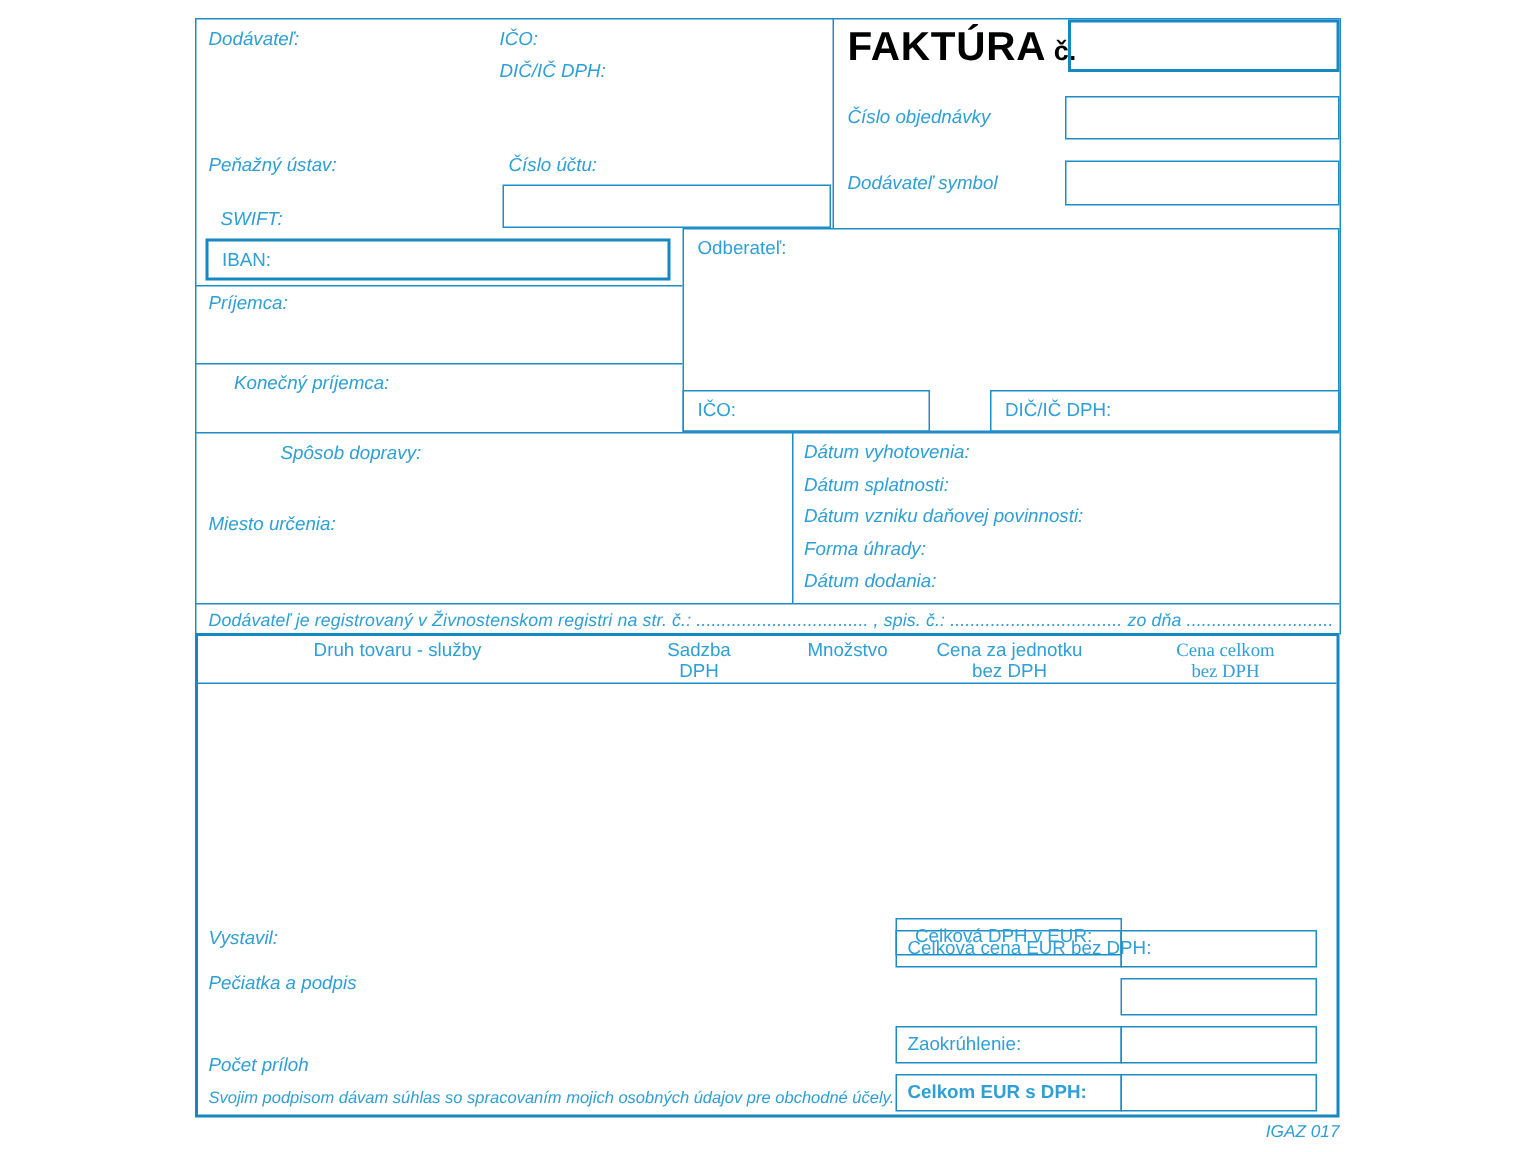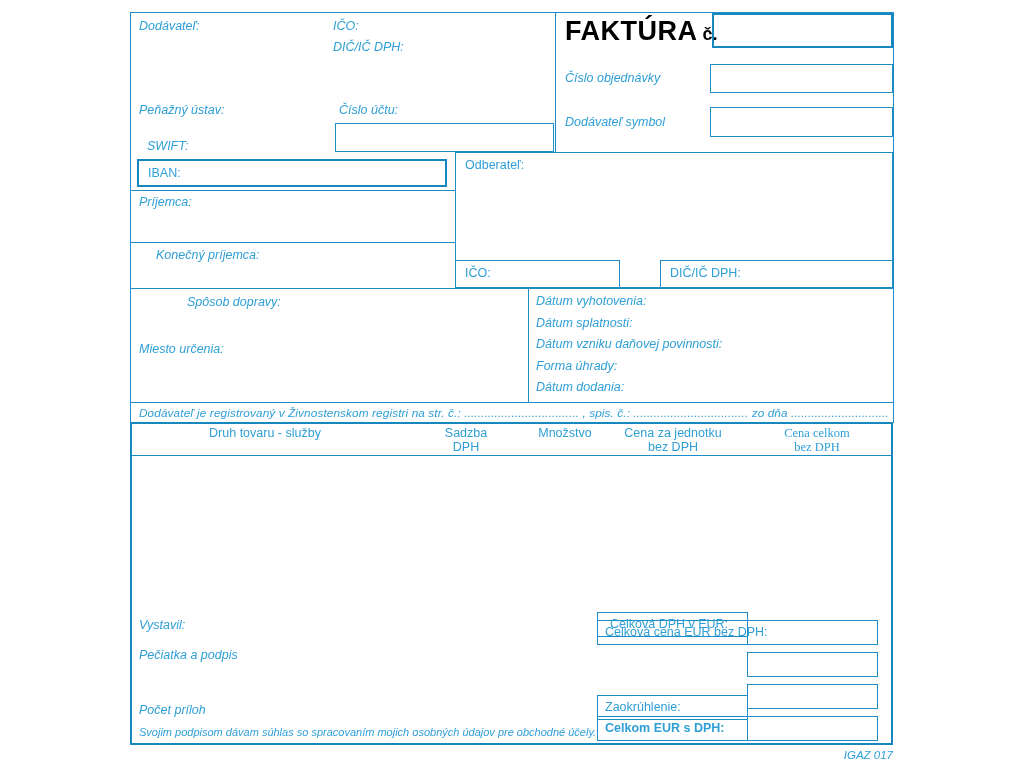--- a/index.html
+++ b/index.html
@@ -105,20 +105,20 @@
 
   <div class="lbl" style="left:139px;top:618px;">Vystavil:</div>
   <div class="lbl" style="left:139px;top:648px;">Pečiatka a podpis</div>
   <div class="lbl" style="left:139px;top:703px;">Počet príloh</div>
   <div class="lbl italic" style="left:139px;top:725px;font-size:11px;">Svojim podpisom dávam súhlas so spracovaním mojich osobných údajov pre obchodné účely.</div>
 
   <div class="tot-label" style="top:620px;">Celková cena EUR bez DPH:</div>
   <div class="tot-value" style="top:620px;"></div>
   <div class="tot-label" style="top:612px;padding-left:12px;">Celková DPH v EUR:</div>
   <div class="tot-value" style="top:652px;"></div>
-  <div class="tot-label" style="top:684px;margin-top:11px;">Zaokrúhlenie:</div>
+  <div class="tot-label" style="top:684px;">Zaokrúhlenie:</div>
   <div class="tot-value" style="top:684px;"></div>
   <div class="tot-label bold" style="top:716px;">Celkom EUR s DPH:</div>
   <div class="tot-value" style="top:716px;"></div>
 
   <div class="lbl italic" style="left:780px;top:748px;width:113px;text-align:right;font-size:11.5px;">IGAZ 017</div>
 
 </div>
 
 </body></html>

